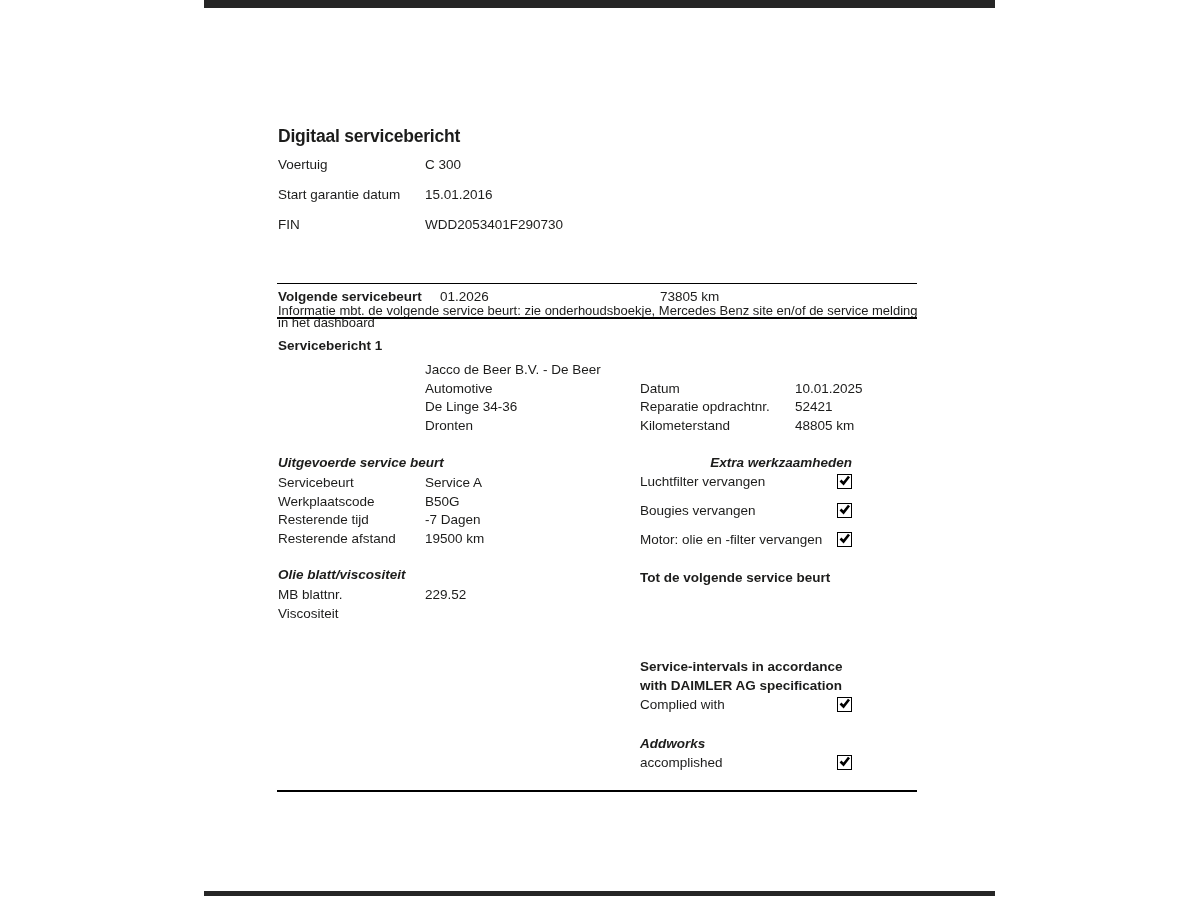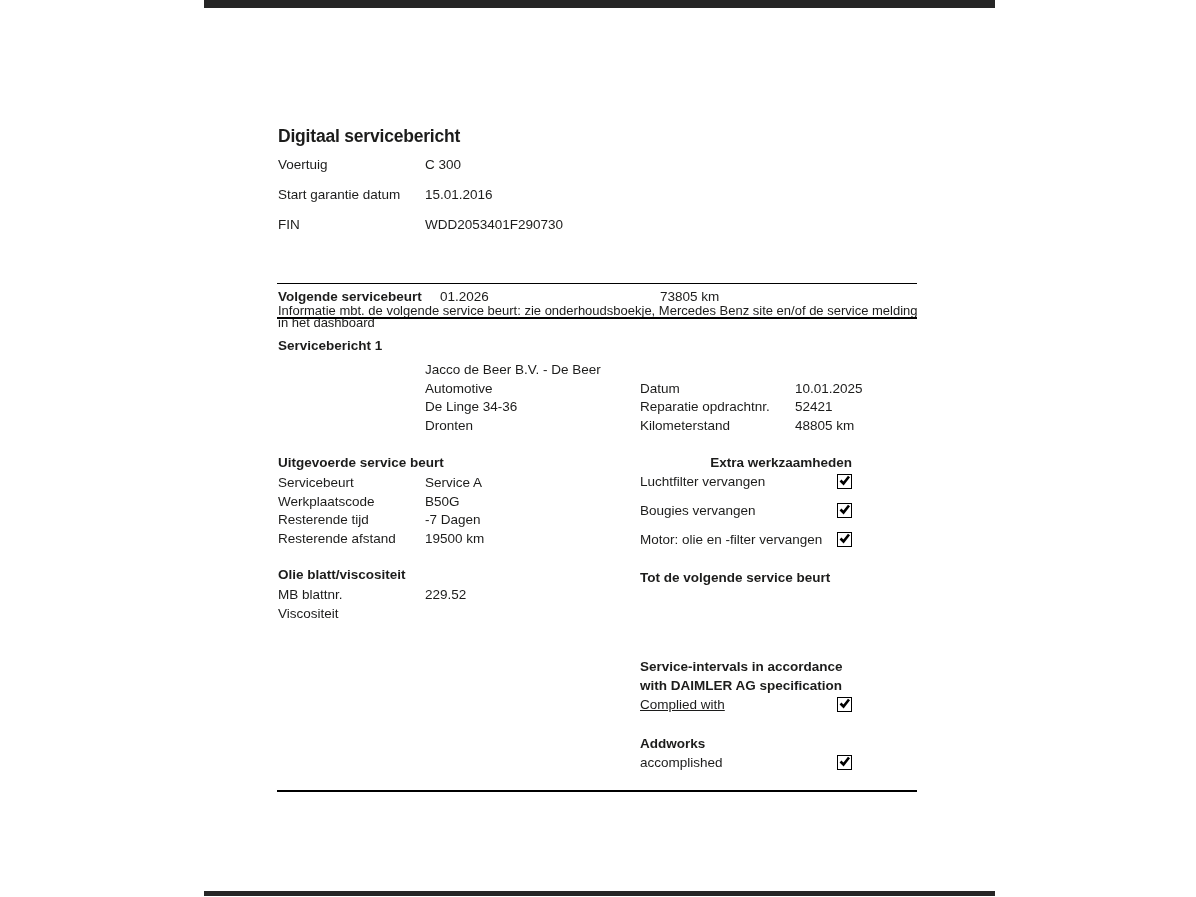--- a/index.html
+++ b/index.html
@@ -31,21 +31,21 @@
   .det .kv{line-height:18.7px;}
   .det .kv .k{width:155px;flex-shrink:0;}
   .chkcol{width:212px;}
   .chkrow{display:flex;align-items:center;justify-content:space-between;height:15px;margin-bottom:14px;}
   .chkrow .lbl{line-height:14px;}
   .checkbox{width:13px;height:13px;border:1px solid #000;background:#fff;
     display:inline-flex;align-items:center;justify-content:center;flex-shrink:0;}
   .checkbox svg{display:none;width:13px;height:13px;margin-top:-2px;}
   .checkbox.checked svg{display:block;}
   .wrapheading{width:232px;line-height:18.7px;font-weight:bold;}
-  .mb4{margin-bottom:4px;}
+  .mb4{margin-bottom:4px;font-style:italic;}
   .mb5{margin-bottom:5px;}
 </style>
 </head>
 <body>
 
 <div class="abs bar" style="left:204px;top:0;width:791px;height:8px;"></div>
 
 <div class="abs title" style="left:278px;top:126px;">Digitaal servicebericht</div>
 
 <div class="abs" style="left:278px;top:158px;width:400px;">
@@ -160,21 +160,21 @@
     <span class="v"></span>
   </div>
 </div>
 
 <div class="abs" style="left:640px;top:570px;">
   <div class="heading mb5">Tot de volgende service beurt</div>
 </div>
 
 <div class="abs" style="left:640px;top:658px;">
   <div class="wrapheading">Service-intervals in accordance with DAIMLER AG specification</div>
-  <div class="chkcol" style="margin-top:2px;text-decoration:underline;">
+  <div class="chkcol" style="margin-top:2px;">
     <div class="chkrow">
       <span class="lbl">Complied with</span>
       <span class="checkbox checked">
         <svg viewBox="0 0 13 13">
             <path d="M2.5 6.5 L5.5 9.5 L11 2.5" fill="none" stroke="#000" stroke-width="2.6"></path>
           </svg>
       </span>
     </div>
   </div>
 </div>

